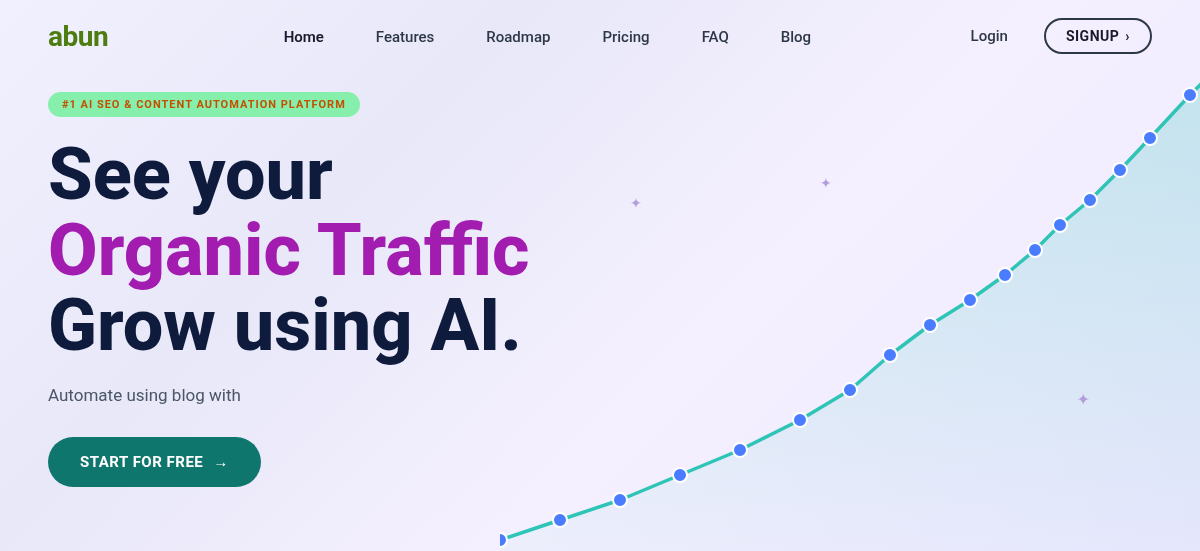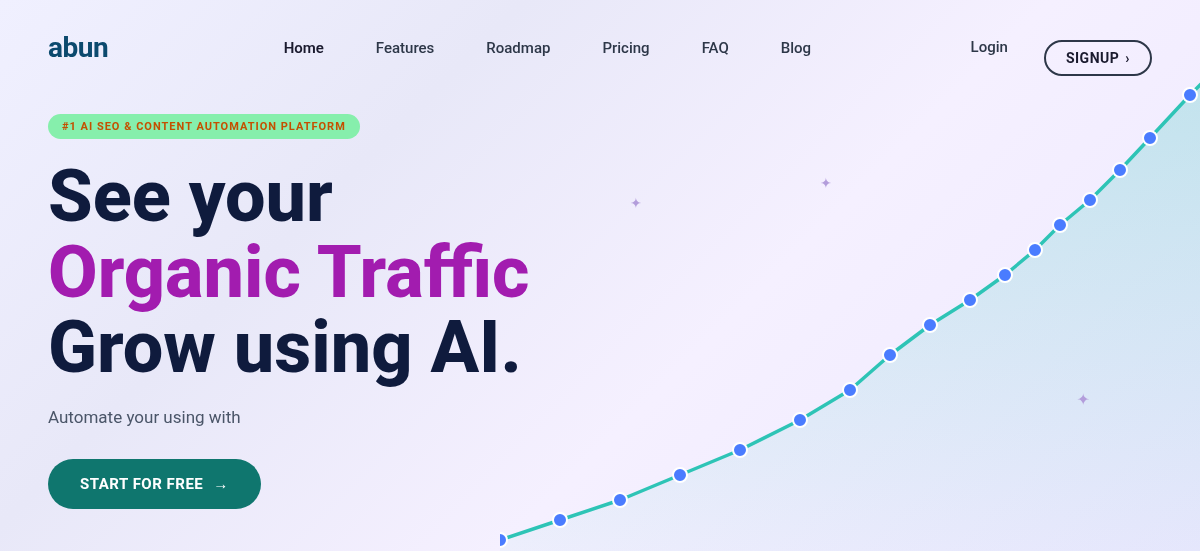--- a/index.html
+++ b/index.html
@@ -23,21 +23,21 @@
       align-items: center;
       justify-content: space-between;
       padding: 18px 48px;
       position: relative;
       z-index: 10;
     }
 
     .logo {
       font-size: 28px;
       font-weight: 700;
-      color: #0c4a6e;
+      color: #4d7c0f;
       letter-spacing: -0.5px;
     }
 
     .nav-links {
       display: flex;
       align-items: center;
       gap: 36px;
       list-style: none;
     }
 
@@ -77,21 +77,20 @@
       border: 2px solid #2d3748;
       border-radius: 24px;
       padding: 8px 20px;
       font-size: 14px;
       font-weight: 700;
       color: #1a1a2e;
       letter-spacing: 0.5px;
       cursor: pointer;
       background: none;
       font-family: inherit;
-      margin-top: 22px;
     }
 
     
     .hero {
       position: relative;
       padding: 20px 48px 0;
       z-index: 5;
     }
 
     .badge {
@@ -215,21 +214,21 @@
 <section class="hero">
   <div class="badge">#1 AI SEO &amp; CONTENT AUTOMATION PLATFORM</div>
 
   <h1 class="hero-title">
     <span>See your</span><br>
     <span class="highlight">Organic Traffic</span><br>
     <span>Grow using AI.</span>
   </h1>
 
   <p class="hero-subtitle">
-    <span>Automate your using with</span><br>
+    <span>Automate using blog with</span><br>
   </p>
 
   <button class="cta-btn">
     <span>START FOR FREE</span>
     <span>→</span>
   </button>
 </section>
 
 <span class="sparkle sparkle-1">✦</span>
 <span class="sparkle sparkle-2">✦</span>

